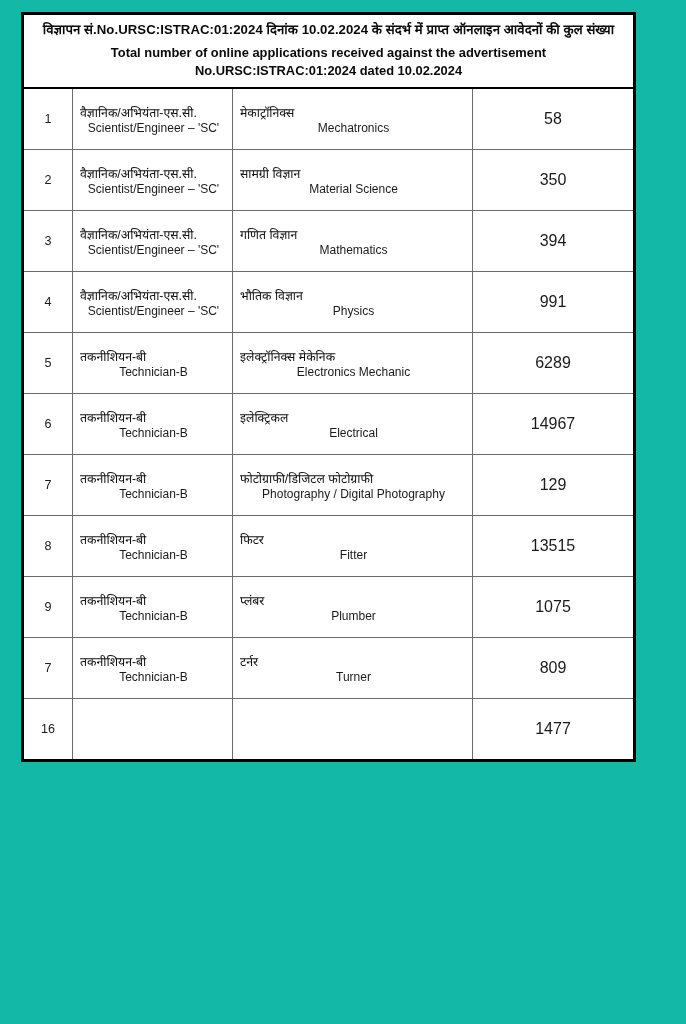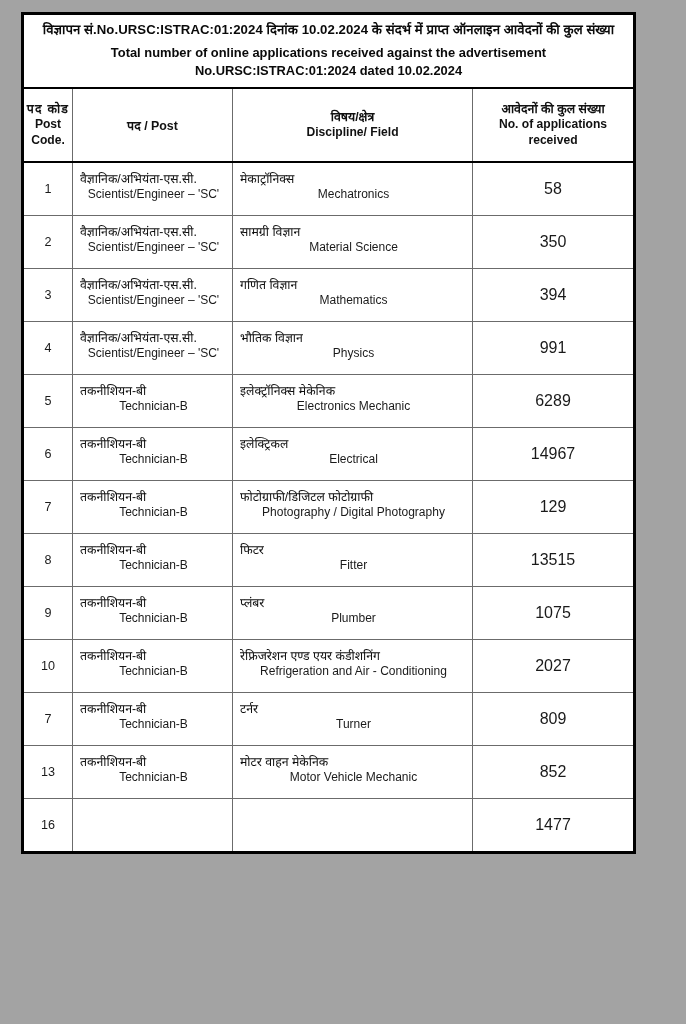--- a/index.html
+++ b/index.html
@@ -13,21 +13,21 @@
     font-family: "Liberation Sans", "DejaVu Sans", sans-serif;
     color: #111111;
     overflow: hidden;
     position: relative;
   }
   .page {
     position: absolute;
     left: 0; top: 0;
     width: 686px;
     height: 1024px;
-    background: #a3a3a3;
+    background: #14b8a6;
   }
   .doc-table {
     position: absolute;
     left: 21px;
     top: 12px;
     width: 612px;
     border-collapse: collapse;
     table-layout: fixed;
     border: 3px solid #000000;
     background: #ffffff;
@@ -97,21 +97,21 @@
   tbody td {
     height: 48px;
   }
   td.code {
     text-align: center;
     font-size: 12.6px;
     font-weight: 400;
     color: #1a1a1a;
   }
   td.post, td.disc {
-    padding: 0 5px 4px 7px;
+    padding: 8px 5px 4px 7px;
     text-align: left;
   }
   td.count {
     text-align: center;
     font-size: 16px;
     color: #1a1a1a;
   }
   .hi {
     display: block;
     font-size: 12.3px;
@@ -145,37 +145,20 @@
       <tr>
         <td class="title-cell" colspan="4">
           <div class="title-hi">विज्ञापन सं.No.URSC:ISTRAC:01:2024 दिनांक 10.02.2024 के संदर्भ में प्राप्त ऑनलाइन आवेदनों की कुल संख्या</div>
           <div class="title-en">
             <span>Total number of online applications received against the advertisement</span>
             <span class="line2">No.URSC:ISTRAC:01:2024 dated 10.02.2024</span>
           </div>
         </td>
       </tr>
 
-      <tr>
-        <td class="hdr-postcode">
-          <span class="hdr-hi">पद कोड</span>
-          <span class="hdr-en">Post Code.</span>
-        </td>
-        <td>
-          <span class="hdr-post">पद / Post</span>
-        </td>
-        <td>
-          <span class="hdr-hi">विषय/क्षेत्र</span>
-          <span class="hdr-en">Discipline/ Field</span>
-        </td>
-        <td>
-          <span class="hdr-hi">आवेदनों की कुल संख्या</span>
-          <span class="hdr-en">No. of applications received</span>
-        </td>
-      </tr>
     </thead>
 
     <tbody id="table-body">
         <tr>
           <td class="code">1</td>
           <td class="post">
             <span class="hi">वैज्ञानिक/अभियंता-एस.सी.</span>
             <span class="en">Scientist/Engineer – 'SC'</span>
           </td>
           <td class="disc">
@@ -274,54 +257,30 @@
             <span class="hi">तकनीशियन-बी</span>
             <span class="en">Technician-B</span>
           </td>
           <td class="disc">
             <span class="hi">प्लंबर</span>
             <span class="en">Plumber</span>
           </td>
           <td class="count">1075</td>
         </tr>
         <tr>
-          <td class="code">10</td>
-          <td class="post">
-            <span class="hi">तकनीशियन-बी</span>
-            <span class="en">Technician-B</span>
-          </td>
-          <td class="disc">
-            <span class="hi">रेफ्रिजरेशन एण्ड एयर कंडीशनिंग</span>
-            <span class="en">Refrigeration and Air - Conditioning</span>
-          </td>
-          <td class="count">2027</td>
-        </tr>
-        <tr>
           <td class="code">7</td>
           <td class="post">
             <span class="hi">तकनीशियन-बी</span>
             <span class="en">Technician-B</span>
           </td>
           <td class="disc">
             <span class="hi">टर्नर</span>
             <span class="en">Turner</span>
           </td>
           <td class="count">809</td>
-        </tr>
-        <tr>
-          <td class="code">13</td>
-          <td class="post">
-            <span class="hi">तकनीशियन-बी</span>
-            <span class="en">Technician-B</span>
-          </td>
-          <td class="disc">
-            <span class="hi">मोटर वाहन मेकेनिक</span>
-            <span class="en">Motor Vehicle Mechanic</span>
-          </td>
-          <td class="count">852</td>
         </tr>
         <tr>
           <td class="code">16</td>
           <td class="post"></td>
           <td class="disc"></td>
           <td class="count">1477</td>
         </tr>
       </tbody>
   </table>
 

